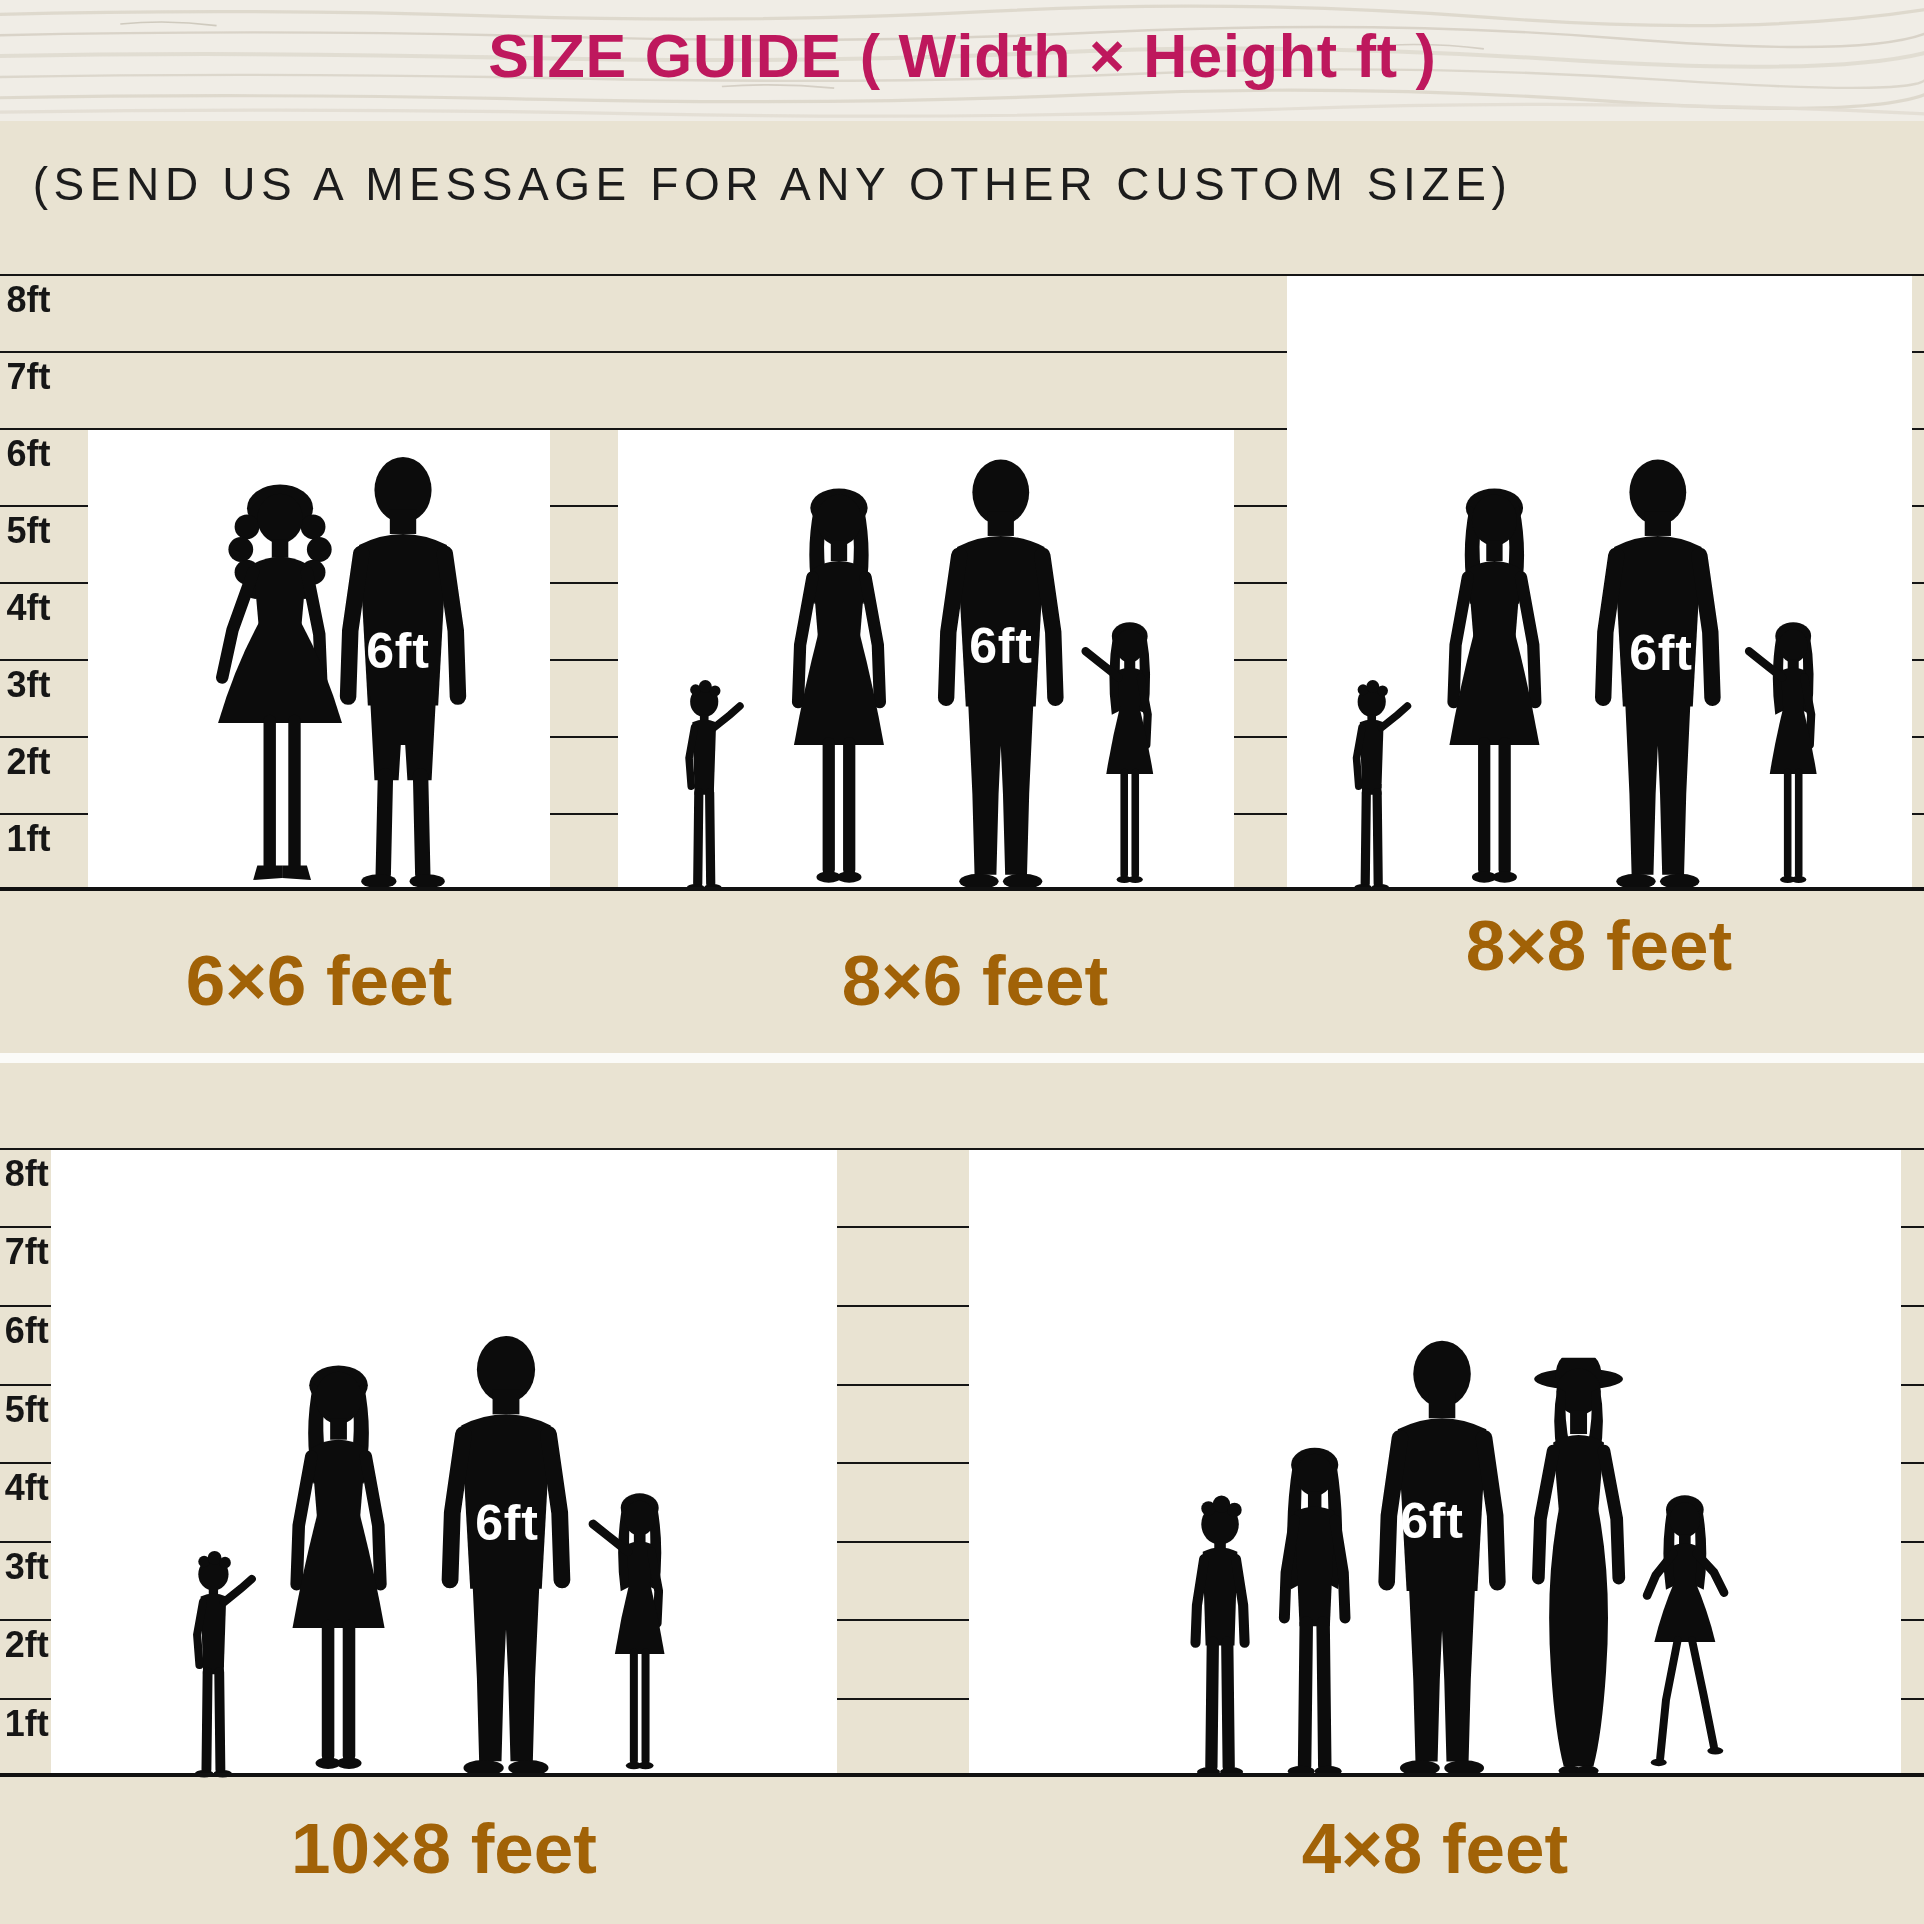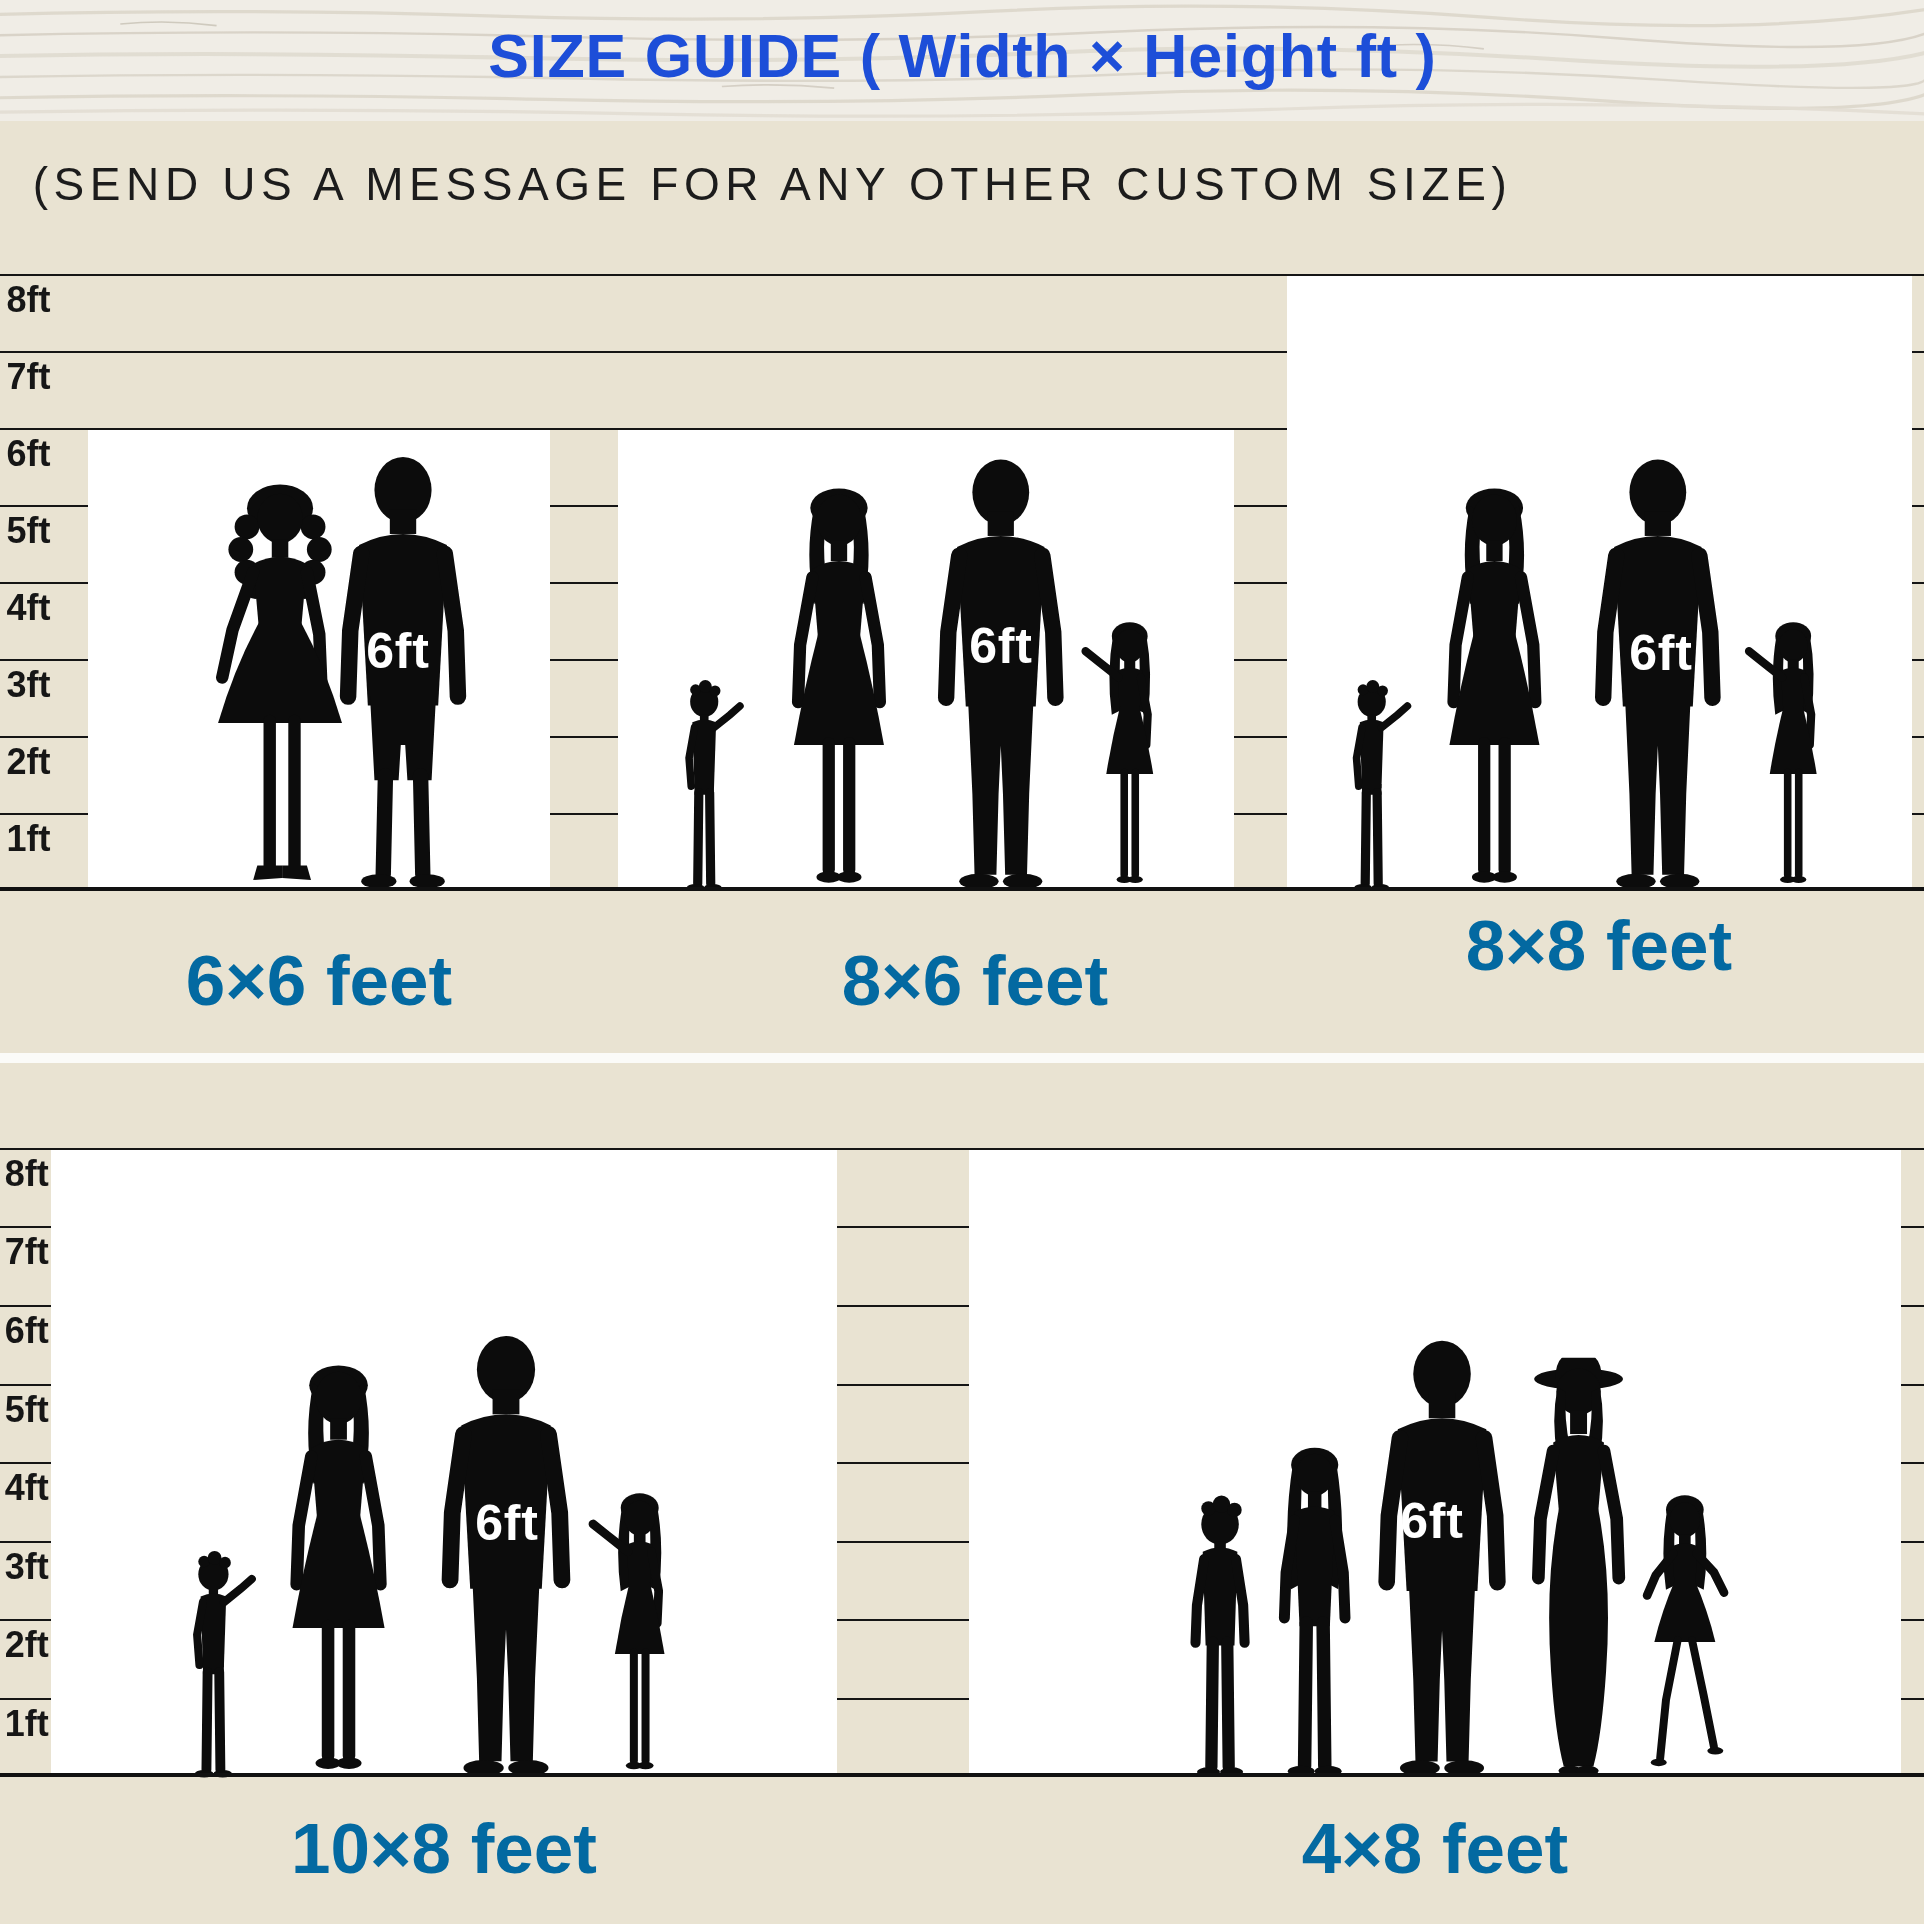--- a/index.html
+++ b/index.html
@@ -4,37 +4,37 @@
 <style>
   html,body{margin:0;padding:0;}
   body{width:1925px;height:1925px;position:relative;overflow:hidden;
        background:#e9e3d2;font-family:"Liberation Sans", sans-serif;color:#121212;}
   .abs{position:absolute;}
   
   #header{left:0;top:0;width:1925px;height:121px;background:#f0ede6;overflow:hidden;}
   #header svg{position:absolute;left:0;top:0;}
   #title{position:absolute;left:0;top:0;width:1925px;height:112px;display:flex;
          align-items:center;justify-content:center;font-size:61px;font-weight:700;
-         letter-spacing:0.8px;color:#1d4ed8;}
+         letter-spacing:0.8px;color:#be185d;}
   
   #note{left:0;top:157px;width:1545px;text-align:center;font-size:46px;font-weight:400;
         letter-spacing:5.6px;color:#1c1c1c;}
   
   .hline{left:0;width:1925px;height:2.4px;background:#151515;z-index:1;}
   .floor{left:0;width:1925px;height:4px;background:#111;z-index:6;}
   
   .tick{font-size:36px;font-weight:700;color:#161616;z-index:7;line-height:1;}
   
   .panel{background:#ffffff;z-index:3;border-top:2.4px solid #151515;box-sizing:border-box;}
   .panel svg{position:absolute;left:0;top:0;}
   
   .marker{position:absolute;transform:translate(-50%,-50%);color:#ffffff;font-size:50px;
           font-weight:700;z-index:5;letter-spacing:0.8px;}
   
-  .caption{transform:translateX(-50%);font-size:71px;font-weight:700;color:#0369a1;
+  .caption{transform:translateX(-50%);font-size:71px;font-weight:700;color:#a16207;
            z-index:4;white-space:nowrap;}
   
   #divider{left:0;top:1053px;width:1925px;height:10.4px;background:#fbfbf8;z-index:8;}
   .sil{fill:#0c0c0c;}
   .st{fill:none;stroke:#0c0c0c;stroke-linecap:round;}
 </style>
 </head>
 <body>
 
 <svg width="0" height="0" style="position:absolute" aria-hidden="true">

